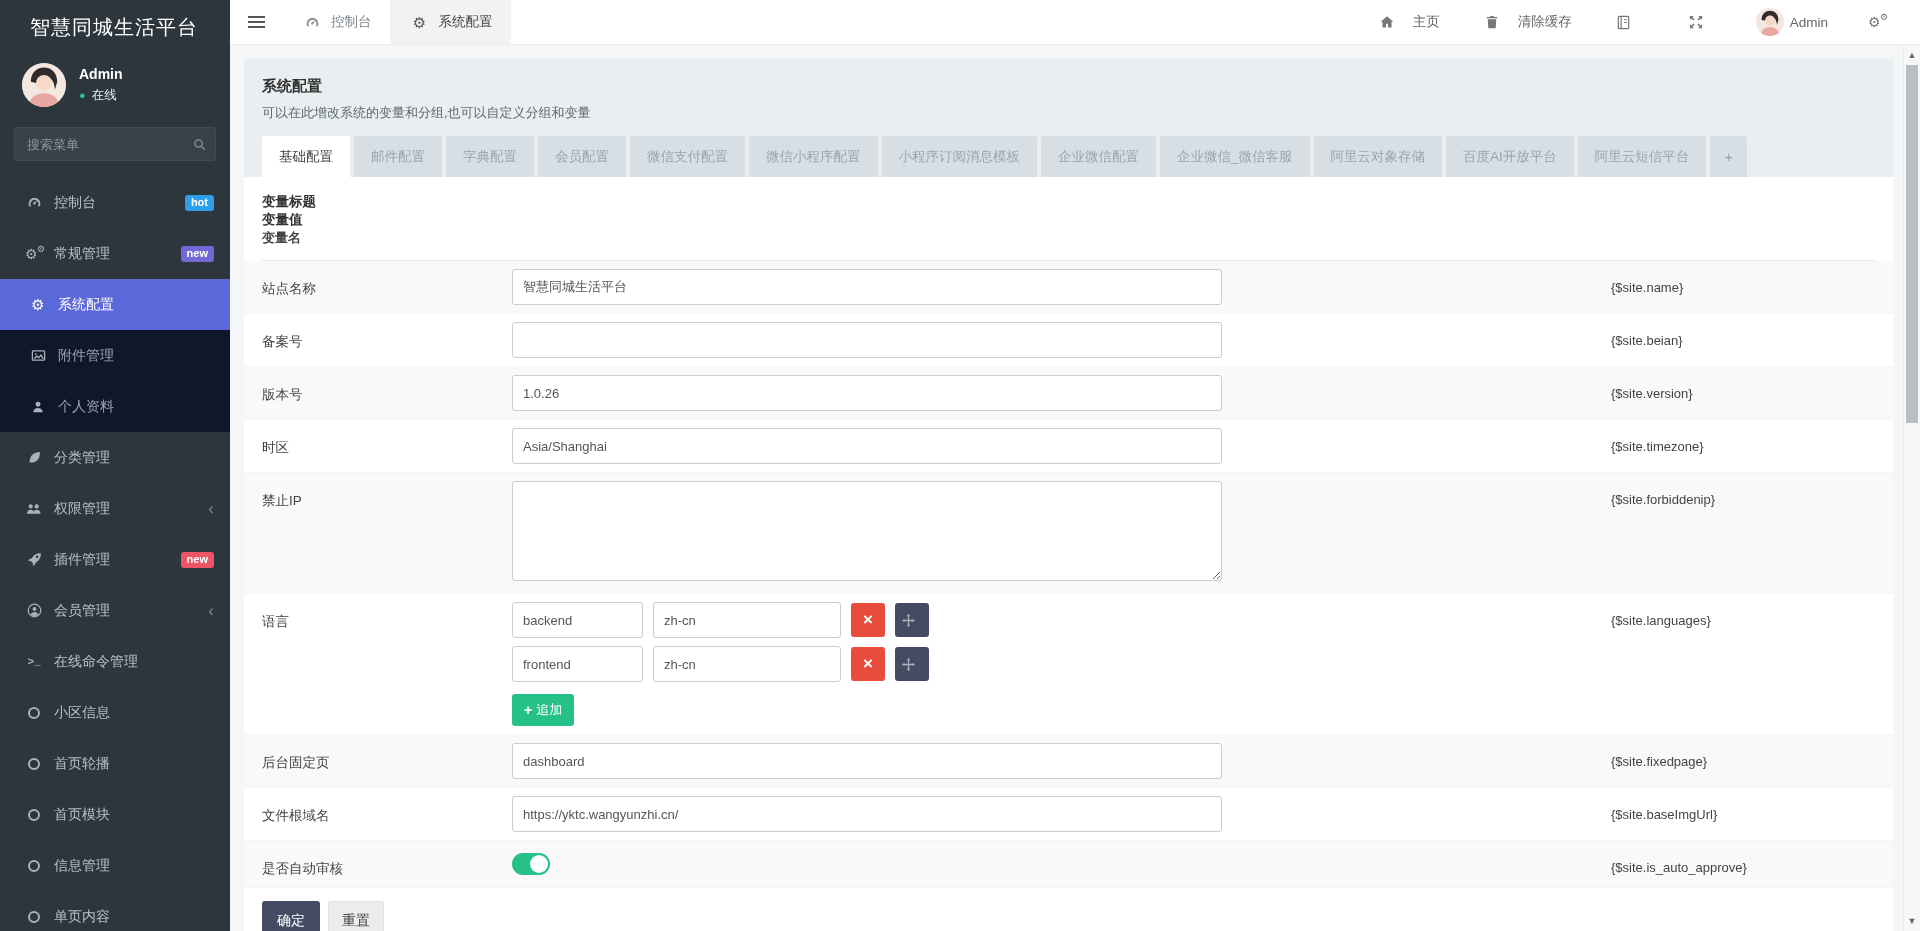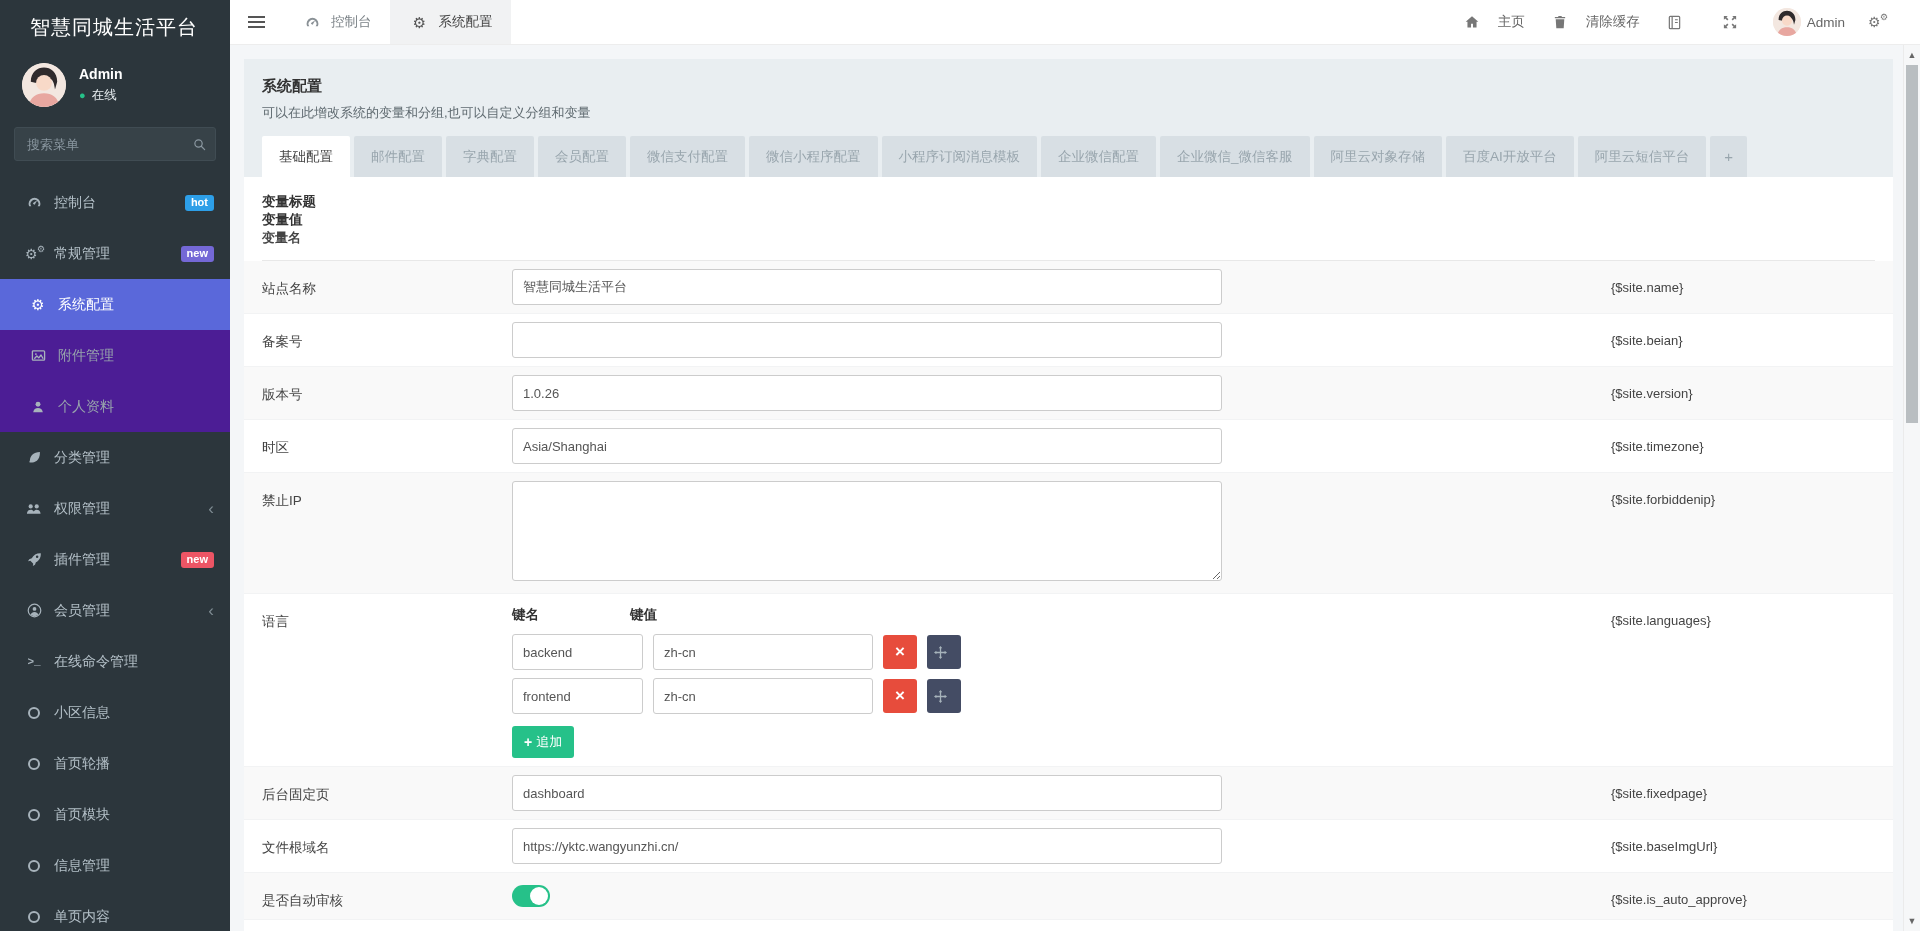--- a/index.html
+++ b/index.html
@@ -16,21 +16,21 @@
   .user-status { font-size:12.5px; color:#e8eef1; display:flex; align-items:center; gap:6px; }
   .dot { color:#26c189; font-size:11px; line-height:1; }
   .search-wrap { margin:8px 14px 16px; position:relative; }
   .search-wrap input { width:100%; height:34px; background:#374248; border:1px solid #404c53; border-radius:3px;
     color:#c7d2d8; font-size:13px; padding:0 32px 0 12px; outline:none; }
   .search-wrap input::placeholder { color:#8a97a0; }
   .search-wrap .s-icon { position:absolute; right:10px; top:10px; color:#8a97a0; }
   #menu { }
   .menu-item { height:51px; display:flex; align-items:center; padding:0 16px 0 22px; font-size:14px;
     color:#b4c0c8; cursor:pointer; position:relative; }
-  .menu-item.sub { background:#4c1d95; color:#97a4ac; padding-left:26px; }
+  .menu-item.sub { background:#0f172a; color:#97a4ac; padding-left:26px; }
   .menu-item.active { background:#5a68da; color:#fff; }
   .menu-item.active .mi-icon { color:#fff; }
   .mi-icon { width:24px; margin-right:8px; display:flex; justify-content:center; align-items:center; color:#a7b3bb; }
   .badge { margin-left:auto; font-size:11px; font-weight:bold; color:#fff; border-radius:3px; padding:2px 6px 3px; line-height:1; }
   .chev { margin-left:auto; color:#7f8c93; font-size:17px; line-height:1; }
   .gear-glyph { font-size:15px; line-height:1; }
   .cogs { position:relative; display:inline-block; width:18px; height:16px; }
   .cogs .g1 { font-size:14px; line-height:16px; }
   .cogs .g2 { font-size:9px; position:absolute; right:-2px; top:-2px; }
   .term-glyph { font-family:"Liberation Mono","DejaVu Sans Mono",monospace; font-size:11px; font-weight:bold; }
@@ -38,21 +38,21 @@
 
   
   #topbar { position:fixed; left:230px; right:0; top:0; height:45px; background:#fff; display:flex;
     align-items:stretch; border-bottom:1px solid #ededed; z-index:9; }
   .hamburger { width:52px; display:flex; flex-direction:column; justify-content:center; align-items:center; gap:3px; cursor:pointer; }
   .hamburger i { display:block; width:17px; height:2px; background:#555; }
   .nav-tab { display:flex; align-items:center; gap:7px; padding:0 18px; font-size:13.5px; color:#7b8287; cursor:pointer; }
   .nav-tab .mi-icon { margin:0; color:#8a9196; }
   .nav-tab.active { background:#f1f2f3; color:#444; }
   .nav-tab.active .mi-icon { color:#555; }
-  .topbar-right { margin-left:auto; display:flex; align-items:center; gap:23px; padding-right:26px; color:#666; font-size:13.5px; }
+  .topbar-right { margin-left:auto; display:flex; align-items:center; gap:40px; padding-right:26px; color:#666; font-size:13.5px; }
   .tb-item { display:flex; align-items:center; gap:6px; cursor:pointer; color:#666; }
   .tb-item .mi-icon { color:#777; }
   .avatar.small { width:28px; height:28px; }
 
   
   #content { position:absolute; left:230px; top:45px; right:17px; bottom:0; background:#f4f6f8; overflow:hidden; padding:14px 10px 0 14px; }
   .panel { height:100%; display:flex; flex-direction:column; }
   .panel-heading { background:#e9eef1; padding:18px 18px 0; }
   .panel-title { font-size:15px; font-weight:bold; color:#333; }
   .panel-sub { font-size:13px; color:#5f6a70; margin-top:8px; padding-bottom:14px; }
@@ -74,21 +74,21 @@
   .txt { height:36px; border:1px solid #ccc; border-radius:3px; padding:0 10px; font-size:13px; color:#555;
     background:#fff; outline:none; font-family:inherit; }
   .c-value > .txt { width:710px; }
   .ta { width:710px; height:100px; border:1px solid #ccc; border-radius:3px; padding:8px 10px; font-size:13px;
     color:#555; resize:both; outline:none; font-family:inherit; }
   .kv-head { display:flex; gap:10px; font-size:13.5px; font-weight:bold; color:#333; padding:4px 0 10px; }
   .kv-head .h1 { width:108px; }
   .kv-head .h2 { width:188px; }
   .kv-row { display:flex; gap:10px; margin-bottom:8px; align-items:center; }
   .kv-key { width:131px; }
-  .kv-value { width:220px; }
+  .kv-value { width:188px; }
   .btn-sq { width:34px; height:34px; border-radius:3px; color:#fff; display:flex; align-items:center;
     justify-content:center; cursor:pointer; font-size:17px; font-weight:bold; }
   .btn-sq.del { background:#e74c3c; }
   .btn-sq.move { background:#444c64; }
   .btn-add { margin-top:4px; display:inline-flex; align-items:center; gap:4px; height:32px; padding:0 12px;
     background:#26c189; color:#fff; font-size:13px; border-radius:3px; cursor:pointer; }
   .btn-add .plus { font-weight:bold; font-size:14px; }
   .toggle { width:38px; height:22px; border-radius:12px; background:#26c189; position:relative; display:inline-block;
     margin-top:4px; cursor:pointer; }
   .toggle .knob { position:absolute; right:2px; top:2px; width:18px; height:18px; border-radius:50%; background:#fff; }
@@ -373,24 +373,21 @@
             <div class="cell c-value"><input class="txt" type="text" value="Asia/Shanghai" style=""></div>
             <div class="cell c-var">{$site.timezone}</div>
           </div>
           <div class="frow t-textarea">
             <div class="cell c-label">禁止IP</div>
             <div class="cell c-value"><textarea class="ta" style=""></textarea></div>
             <div class="cell c-var">{$site.forbiddenip}</div>
           </div>
           <div class="frow t-kv">
             <div class="cell c-label">语言</div>
-            <div class="cell c-value"><div class="kv-head">
-                <span class="h1">键名</span>
-                <span class="h2">键值</span>
-              </div><div class="kv-row">
+            <div class="cell c-value"><div class="kv-row">
                 <input class="txt kv-key" type="text" value="backend" style="">
                 <input class="txt kv-value" type="text" value="zh-cn" style="">
                 <span class="btn-sq del">×</span>
                 <span class="btn-sq move">
                   <span class="mi-icon">
                     <svg viewBox="0 0 16 16" width="13" height="13" fill="currentColor">
                       <path d="M8 0l2.2 2.7H8.8V7h4.3V5.8L16 8l-2.9 2.2V9H8.8v4.3h1.4L8 16l-2.2-2.7h1.4V9H2.9v1.2L0 8l2.9-2.2V7h4.3V2.7H5.8z"></path>
                     </svg>
                   </span>
                 </span>

